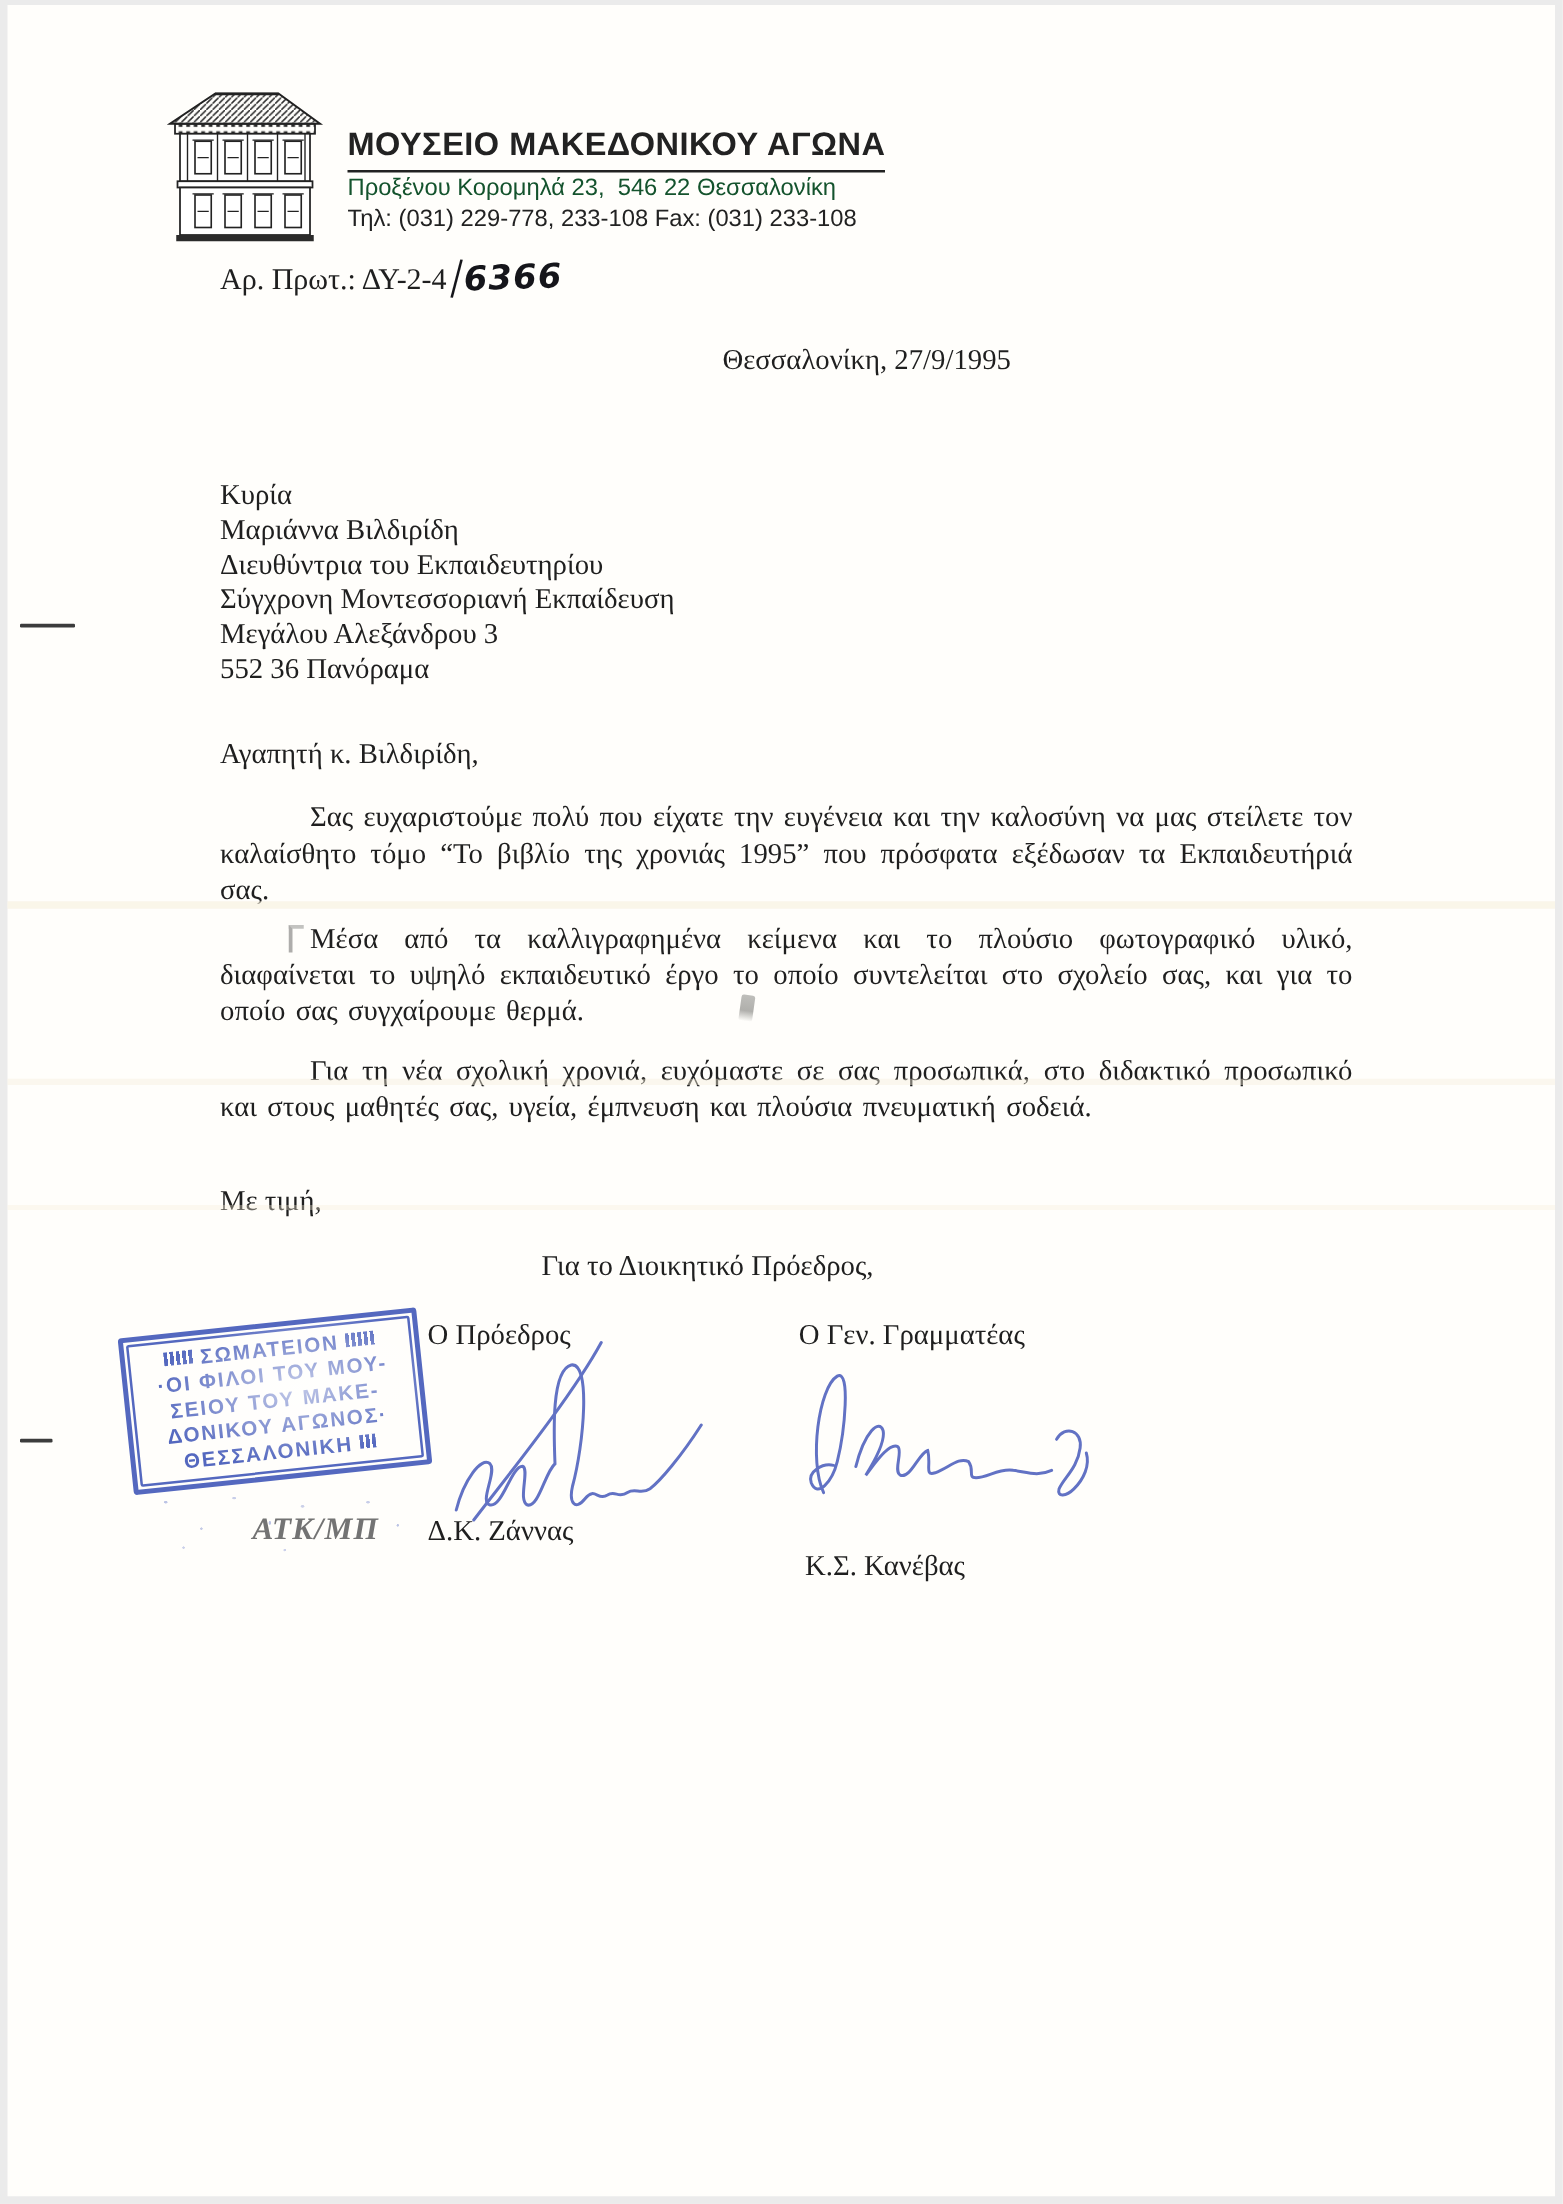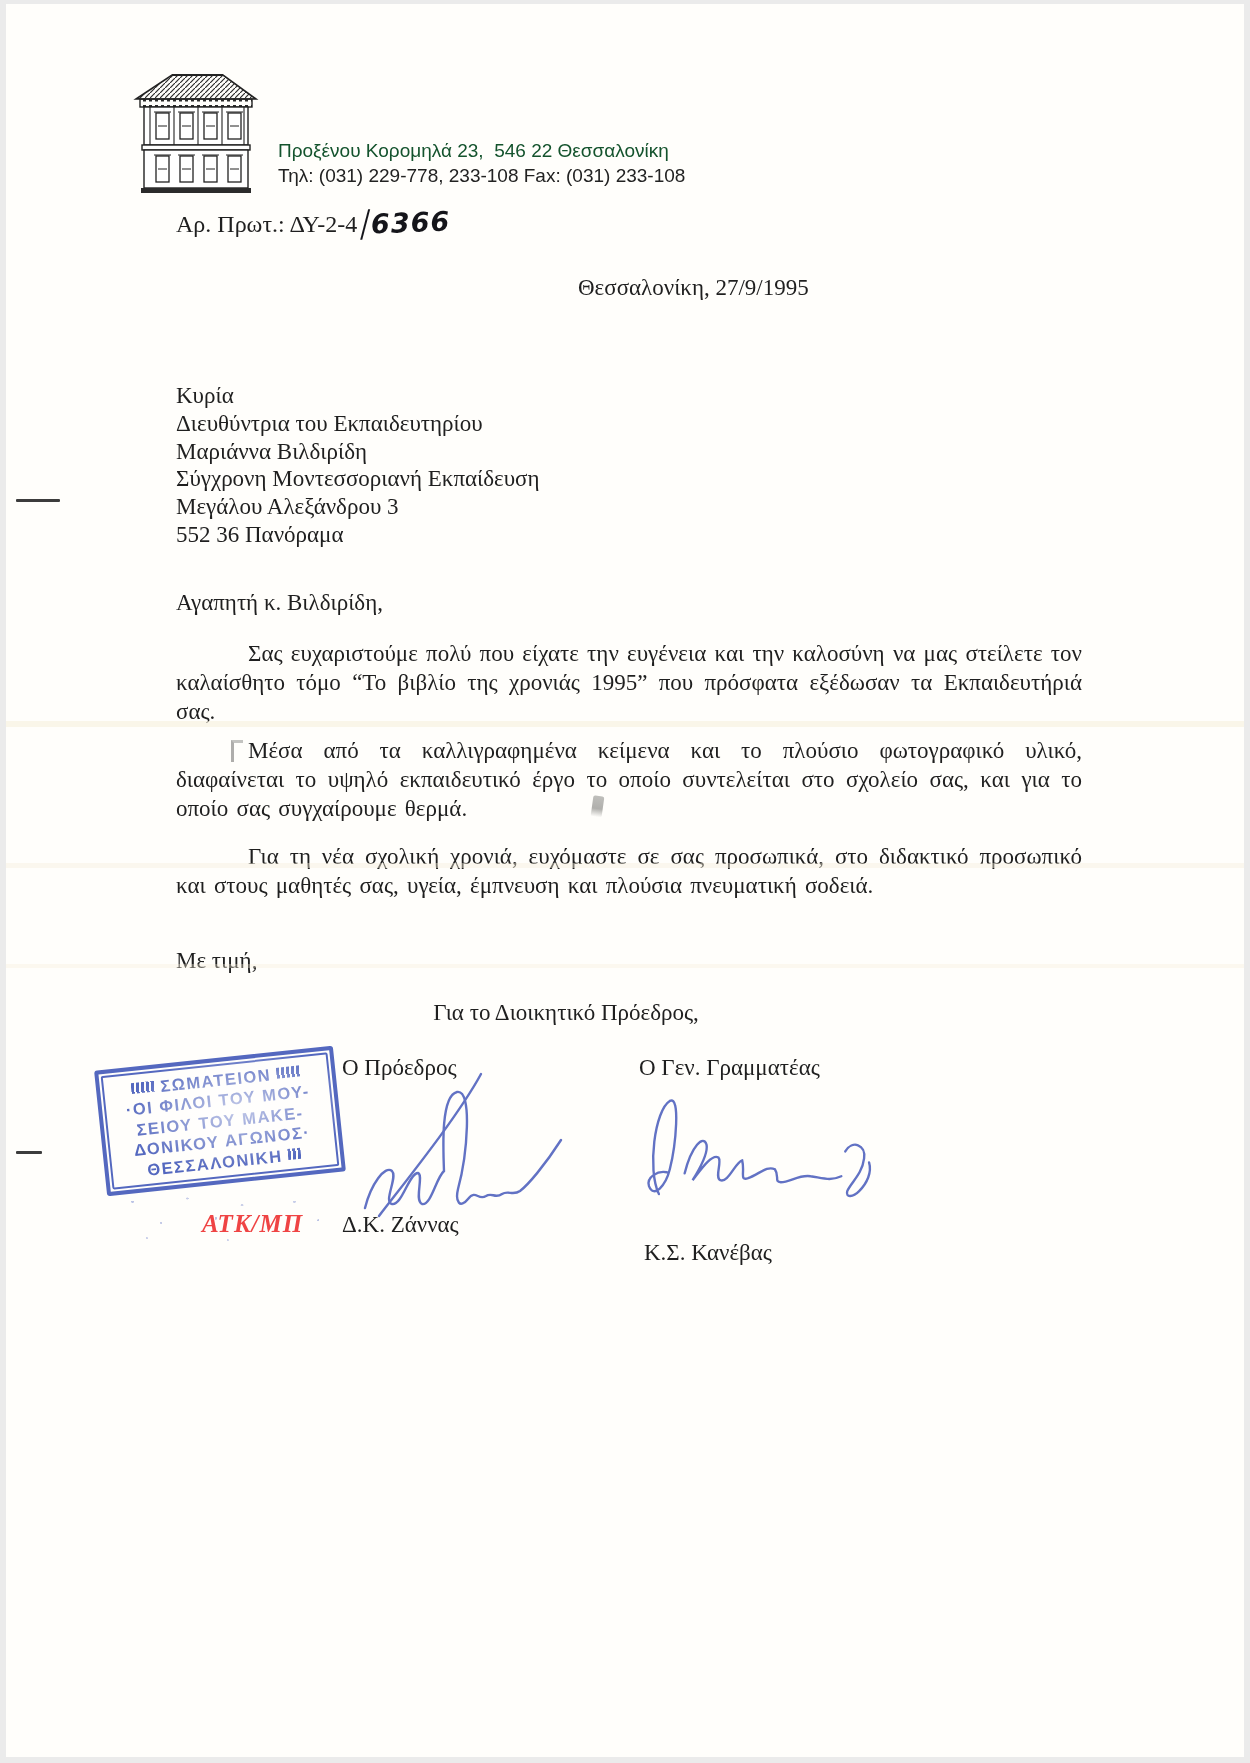--- a/index.html
+++ b/index.html
@@ -65,21 +65,21 @@
       radial-gradient(3px 2px at 12% 30%,#7c8cd0 40%,transparent 60%),
       radial-gradient(2px 2px at 24% 62%,#8a97d2 40%,transparent 60%),
       radial-gradient(3px 2px at 35% 25%,#93a0d8 40%,transparent 60%),
       radial-gradient(2px 3px at 47% 55%,#7c8cd0 40%,transparent 60%),
       radial-gradient(3px 2px at 58% 35%,#98a3d6 40%,transparent 60%),
       radial-gradient(2px 2px at 69% 70%,#8a97d2 40%,transparent 60%),
       radial-gradient(3px 2px at 80% 30%,#93a0d8 40%,transparent 60%),
       radial-gradient(2px 2px at 90% 58%,#7c8cd0 40%,transparent 60%),
       radial-gradient(2px 2px at 18% 85%,#9aa5da 40%,transparent 60%),
       radial-gradient(2px 2px at 52% 88%,#9aa5da 40%,transparent 60%);}
-  .initials{left:196px;top:1206px;font-size:25px;font-style:italic;font-weight:600;letter-spacing:1px;color:#ef4444;}
+  .initials{left:196px;top:1206px;font-size:25px;font-style:italic;font-weight:600;letter-spacing:1px;color:#737373;}
 
   
   .fold-mark{background:#3c3c3c;height:3px;border-radius:1px;}
   .fold-1{left:10px;top:495px;width:44px;}
   .fold-2{left:10px;top:1147px;width:26px;}
   .scanline{left:0;width:1238px;background:#f6efdb;}
   .sl-1{top:717px;height:6px;opacity:.55;}
   .sl-2{top:859px;height:5px;opacity:.42;}
   .sl-3{top:960px;height:4px;opacity:.35;}
   .pencil-bracket{left:225px;top:736px;width:9px;height:19px;border-left:3px solid #9a9a98;
@@ -151,31 +151,32 @@
           <line x1="28" y1="101" x2="37" y2="101"></line>
             <line x1="52" y1="101" x2="61" y2="101"></line>
           <line x1="76" y1="101" x2="85" y2="101"></line>
             <line x1="100" y1="101" x2="109" y2="101"></line>
         </g>
 
         <rect x="11" y="120" width="110" height="5" fill="#2b2b2b"></rect>
       </svg>
     </div>
 
+    <div class="abs org-name">ΜΟΥΣΕΙΟ ΜΑΚΕΔΟΝΙΚΟΥ ΑΓΩΝΑ</div>
     <div class="abs org-addr">Προξένου Κορομηλά 23,  546 22 Θεσσαλονίκη</div>
     <div class="abs org-tel">Τηλ: (031) 229-778, 233-108 Fax: (031) 233-108</div>
 
     <div class="abs protocol"><span>Αρ. Πρωτ.: ΔΥ-2-4</span><span class="hand-slash">/</span><span class="hand-num">6366</span></div>
 
     <div class="abs dateline">Θεσσαλονίκη, 27/9/1995</div>
 
     <div class="abs recipient">
       <div>Κυρία</div>
+      <div>Μαριάννα Βιλδιρίδη</div>
       <div>Διευθύντρια του Εκπαιδευτηρίου</div>
-      <div>Μαριάννα Βιλδιρίδη</div>
       <div>Σύγχρονη Μοντεσσοριανή Εκπαίδευση</div>
       <div>Μεγάλου Αλεξάνδρου 3</div>
       <div>552 36 Πανόραμα</div>
     </div>
 
     <div class="abs salutation">Αγαπητή κ. Βιλδιρίδη,</div>
     <div class="abs para p1">Σας ευχαριστούμε πολύ που είχατε την ευγένεια και την καλοσύνη να μας στείλετε τον καλαίσθητο τόμο “Το βιβλίο της χρονιάς 1995” που πρόσφατα εξέδωσαν τα Εκπαιδευτήριά σας.</div>
     <div class="abs para p2">Μέσα από τα καλλιγραφημένα κείμενα και το πλούσιο φωτογραφικό υλικό, διαφαίνεται το υψηλό εκπαιδευτικό έργο το οποίο συντελείται στο σχολείο σας, και για το οποίο σας συγχαίρουμε θερμά.</div>
     <div class="abs para p3">Για τη νέα σχολική χρονιά, ευχόμαστε σε σας προσωπικά, στο διδακτικό προσωπικό και στους μαθητές σας, υγεία, έμπνευση και πλούσια πνευματική σοδειά.</div>
 

